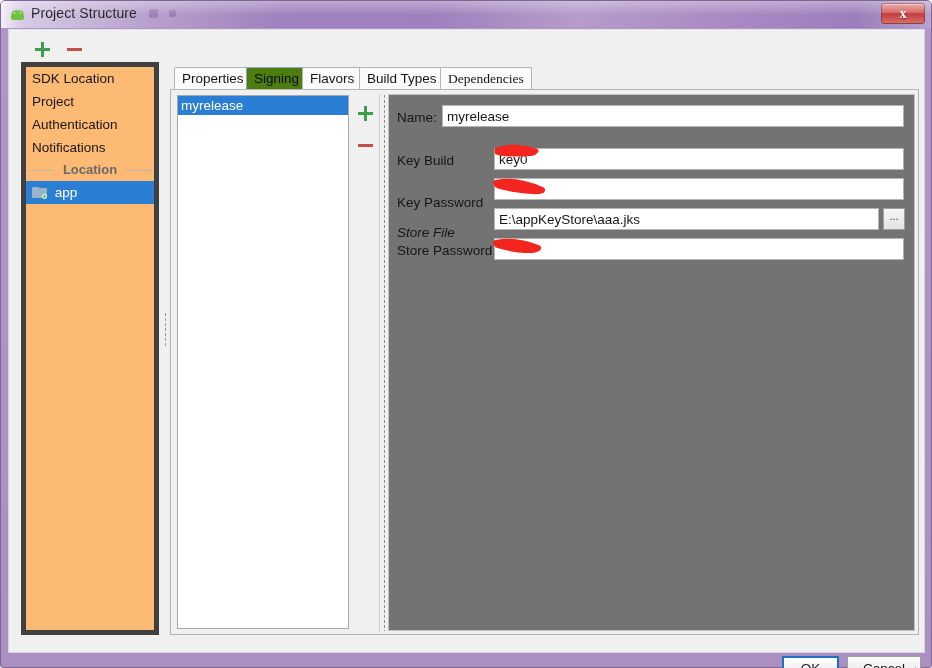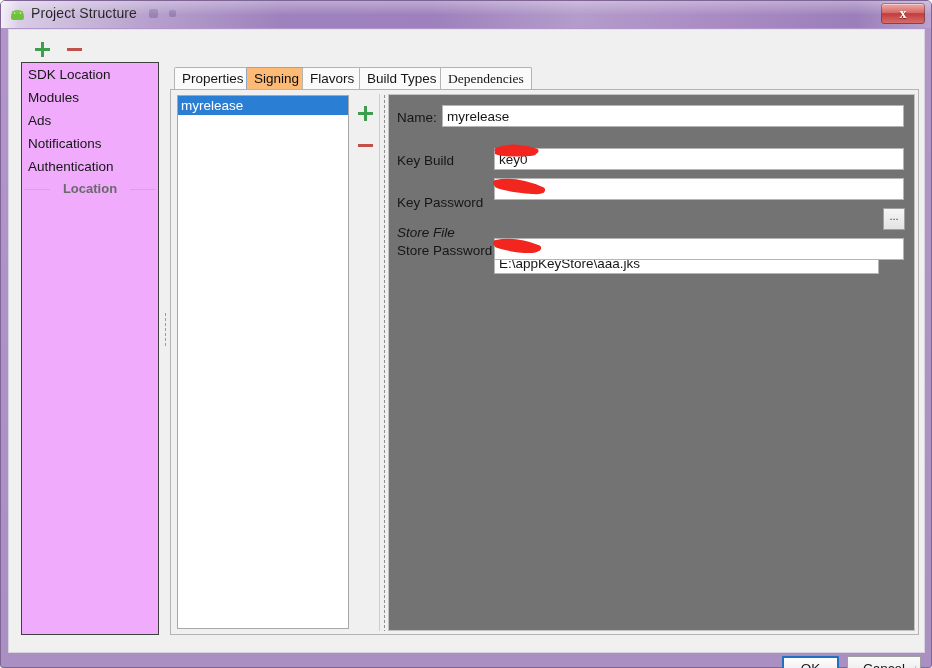--- a/index.html
+++ b/index.html
@@ -140,22 +140,22 @@
   .glyph-plus:before { width: 15px; height: 3px; left: -7px; top: -1px; }
   .glyph-plus:after  { width: 3px; height: 15px; left: -1px; top: -7px; }
   .glyph-minus:before { width: 15px; height: 3px; left: -7px; top: -1px; background: #c0504a; }
 
   #sidebar-list {
     position: absolute;
     left: 12px; top: 32px;
     width: 138px;
     height: 573px;
     box-sizing: border-box;
-    background: #f0abfc;
-    border: 1px solid #404040;
+    background: #fdba74;
+    border: 5px solid #404040;
     overflow: hidden;
   }
   .side-item {
     position: relative;
     height: 23px;
     line-height: 23px;
     padding-left: 6px;
     font-size: 13.5px;
     color: #161616;
     white-space: nowrap;
@@ -249,21 +249,21 @@
     font-size: 13.5px;
     color: #161616;
     background: #fafafa;
     border: 1px solid #b4b4b4;
     border-bottom: none;
     border-radius: 2px 2px 0 0;
     white-space: nowrap;
     cursor: pointer;
   }
   .tab.active {
-    background: #fdba74;
+    background: #4d7c0f;
     border-color: #8fa7c4;
     color: #0b0b0b;
   }
   #tab0 { left: 0px; }
   #tab1 { left: 72px; }
   #tab2 { left: 128px; }
   #tab3 { left: 185px; }
   #tab4 { left: 266px; font-family: Liberation Serif, serif; }
 
   
@@ -450,35 +450,38 @@
       <div class="tb-btn tb-minus">
         <span class="glyph-minus"></span>
       </div>
     </div>
 
     <div id="sidebar-list">
       <div class="side-item">
         <span>SDK Location</span>
       </div>
       <div class="side-item">
-        <span>Modules</span>
+        <span>Project</span>
       </div>
       <div class="side-item">
-        <span>Ads</span>
+        <span>Authentication</span>
       </div>
       <div class="side-item">
         <span>Notifications</span>
-      </div>
-      <div class="side-item">
-        <span>Authentication</span>
       </div>
       <div class="side-sep mod">
         <span class="bar-l"></span>
         <span>Location</span>
         <span class="bar-r"></span>
+      </div>
+      <div class="side-item selected">
+        <span class="mod-icon">
+          <span class="folder-tab"></span><span class="folder-back"></span><span class="dot"></span>
+        </span>
+        <span>app</span>
       </div>
     </div>
 
     <div id="splitter-left">
       <span class="dots"></span>
     </div>
 
     <div id="tabs">
       <div class="tab" id="tab0">
         <span>Properties</span>
@@ -531,21 +534,21 @@
         </svg>
 
         <span class="form-label" style="left:8px; top:88px;margin-top:12px;">Key Password</span>
         <input class="form-input" style="left: 105px; top: 83px; width: 410px;" value="">
         <svg class="scribble" style="left:103px; top:81px;" width="62" height="22">
           <path d="M3,8 C14,3 30,5 46,11 C56,15 52,19 40,18 C24,17 8,14 3,11 Z" fill="#f3261f"></path>
           <path d="M4,7 C18,4 36,8 50,14" stroke="#f3261f" stroke-width="6" fill="none" stroke-linecap="round"></path>
         </svg>
 
         <span class="form-label" style="left:8px; top:130px;font-style:italic;">Store File</span>
-        <input class="form-input" style="left: 105px; top: 113px; width: 385px; margin-top: 44px;" value="E:\appKeyStore\aaa.jks">
+        <input class="form-input" style="left: 105px; top: 113px; width: 385px;" value="E:\appKeyStore\aaa.jks">
         <div id="browse-button" style="left:494px; top:113px;">
           <span>...</span>
         </div>
 
         <span class="form-label" style="left:8px; top:148px;">Store Password</span>
         <input class="form-input" style="left: 105px; top: 143px; width: 410px;" value="">
         <svg class="scribble" style="left:103px; top:141px;" width="58" height="22">
           <path d="M3,8 C14,3 30,4 44,9 C52,12 48,17 38,17 C22,17 8,13 3,11 Z" fill="#f3261f"></path>
           <path d="M4,7 C18,4 34,7 46,12" stroke="#f3261f" stroke-width="6" fill="none" stroke-linecap="round"></path>
         </svg>

